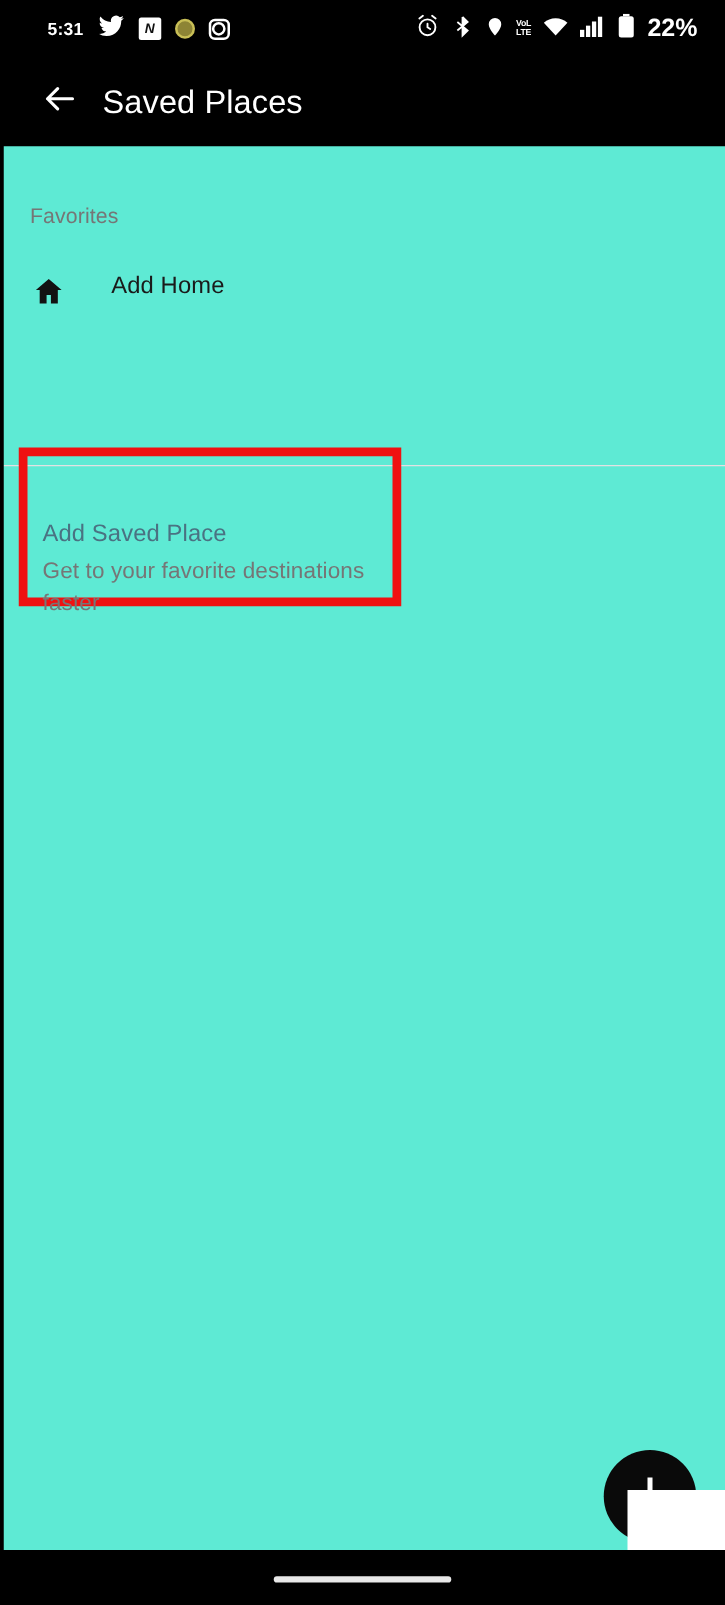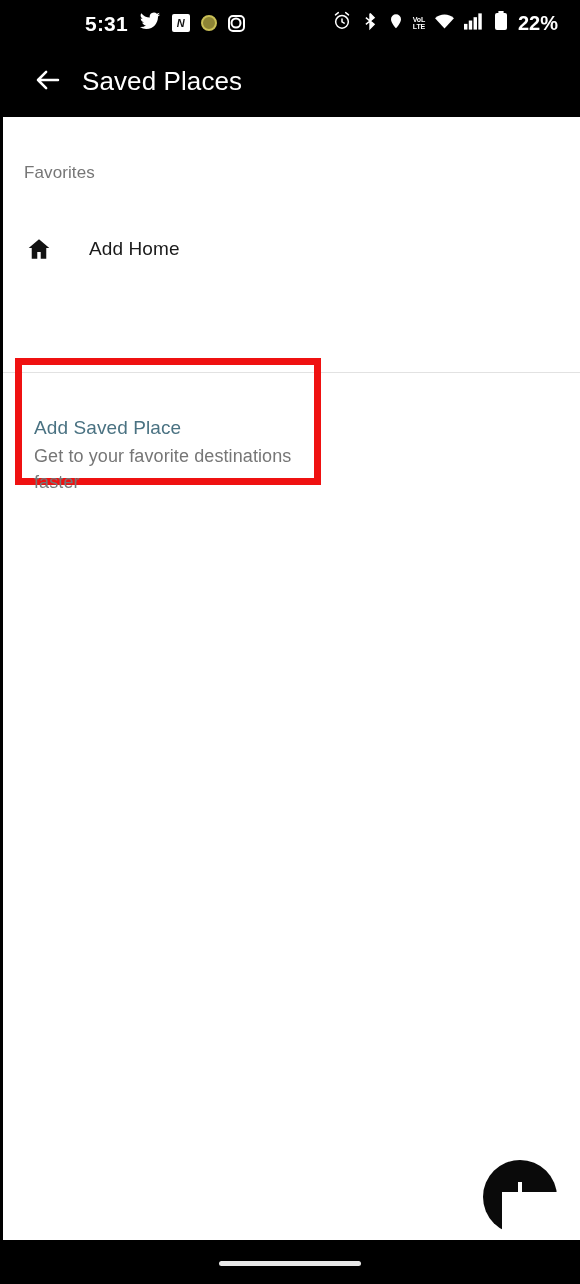--- a/index.html
+++ b/index.html
@@ -20,22 +20,22 @@
     position:absolute; top:0; left:0;
     width:580px; height:46px;
     background:#000;
     display:flex; align-items:center;
     justify-content:space-between;
     padding:0 22px 0 38px;
   }
   .sb-left  { display:flex; align-items:center; gap:11px; }
   .sb-right { display:flex; align-items:center; gap:9px; }
   .sb-time {
-    color:#fff; font-size:21px; font-weight:600;
-    letter-spacing:.2px; line-height:1;margin-left:47px;
+    color:#fff; font-size:14px; font-weight:600;
+    letter-spacing:.2px; line-height:1;
   }
   .sb-ico { display:block; }
   .ig-box {
     width:17px; height:17px; border:2px solid #fff;
     border-radius:5px; position:relative;
   }
   .ig-box::after {
     content:""; position:absolute; left:50%; top:50%;
     transform:translate(-50%,-50%);
     width:7px; height:7px; border:2px solid #fff; border-radius:50%;
@@ -74,30 +74,30 @@
   }
   .appbar-title {
     color:#fff; font-size:26px; font-weight:400;
     margin-left:10px; letter-spacing:.1px;
   }
 
   
   .content {
     position:absolute; top:117px; left:3px;
     width:577px; height:1123px;
-    background:#ffffff;
+    background:#5eead4;
     overflow:hidden;
   }
   .section-label {
     position:absolute; top:46px; left:21px;
     color:#767676; font-size:17px; letter-spacing:.1px;
   }
   .row {
     position:absolute; left:0; width:577px; height:62px;
-    display:flex; align-items:center;
+    display:flex; align-items:flex-start;
     padding-left:21px;
     cursor:pointer;
   }
   .row-home { top:101px; }
   .row-work { top:186px; }
   .row-icon {
     width:30px; height:30px;
     display:flex; align-items:center; justify-content:center;
     flex:0 0 30px;
   }

